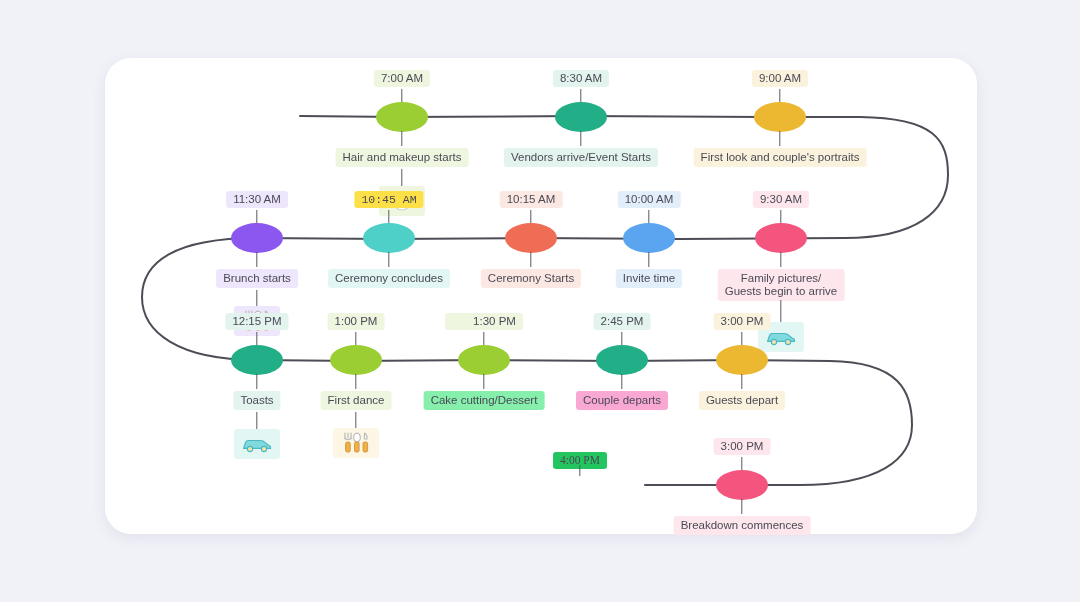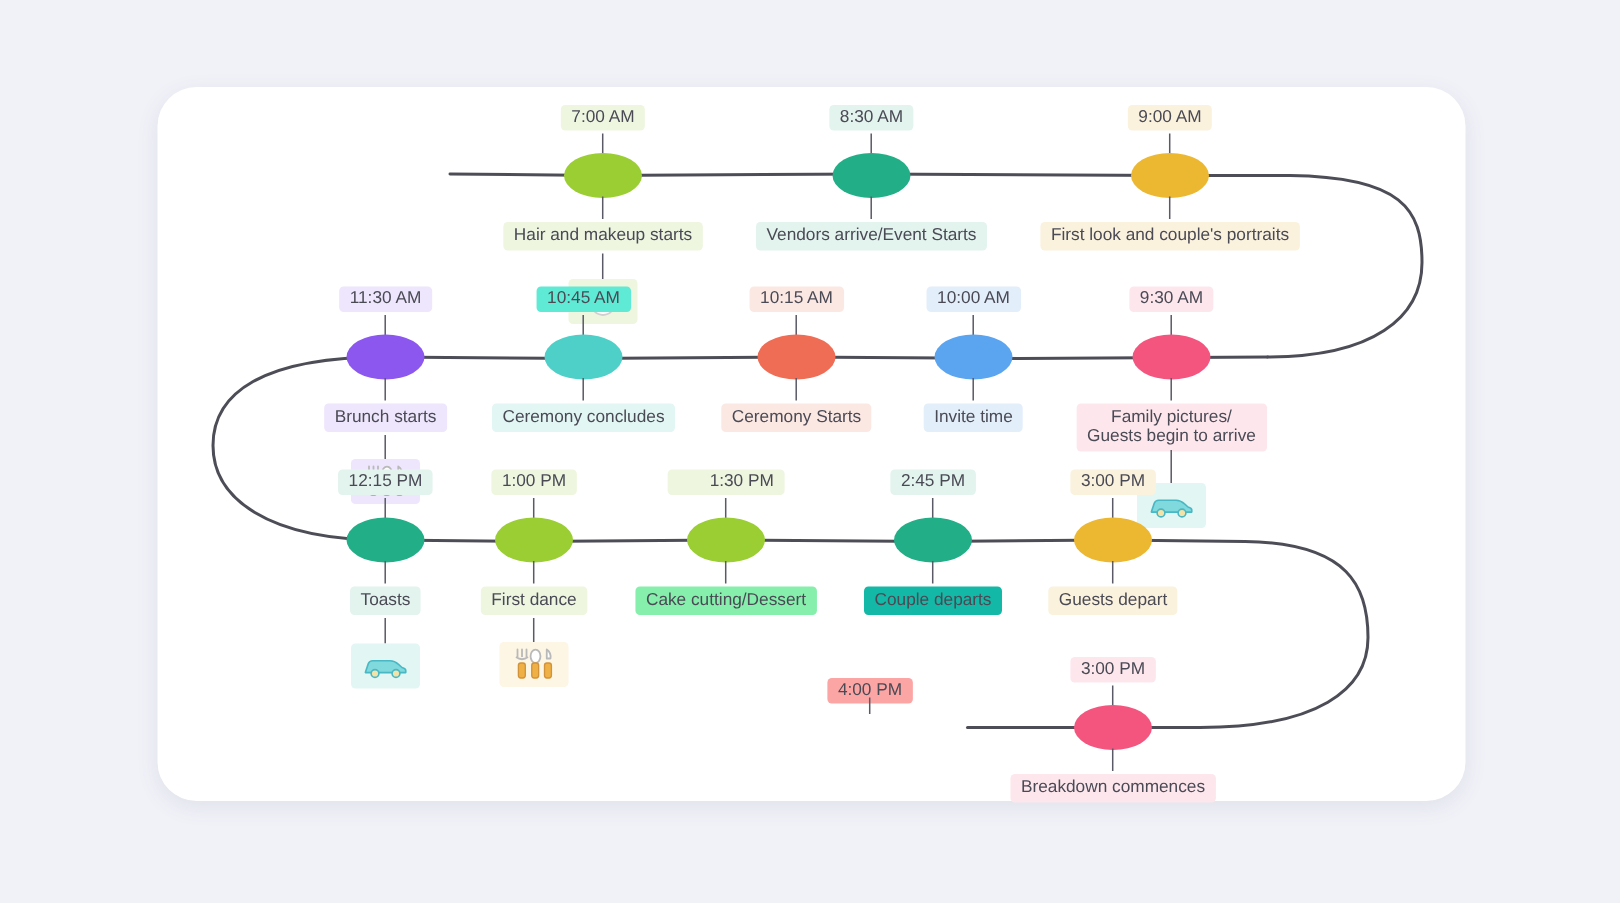--- a/index.html
+++ b/index.html
@@ -217,21 +217,21 @@
 
   <div class="node" style="left:531px; top:238px;">
     <div class="time-pill" style="background:#fce8e3;">10:15 AM</div>
     <div class="stem up"></div>
     <div class="ell" style="background:#ef6c55;"></div>
     <div class="stem down"></div>
     <div class="desc-pill" style="background:#fce8e3;">Ceremony Starts</div>
   </div>
 
   <div class="node" style="left:389px; top:238px;">
-    <div class="time-pill" style="background:#5eead4;">10:45 AM</div>
+    <div class="time-pill" style="background:#fde047;font-family:Liberation Mono, monospace;">10:45 AM</div>
     <div class="stem up"></div>
     <div class="ell" style="background:#4ecfc8;"></div>
     <div class="stem down"></div>
     <div class="desc-pill" style="background:#e2f6f4;">Ceremony concludes</div>
   </div>
 
   <div class="node" style="left:257px; top:238px;">
     <div class="time-pill" style="background:#eee6fc;">11:30 AM</div>
     <div class="stem up"></div>
     <div class="ell" style="background:#8c57ef;"></div>
@@ -293,35 +293,35 @@
     <div class="ell" style="background:#9ace33;"></div>
     <div class="stem down"></div>
     <div class="desc-pill" style="background:#86efac;">Cake cutting/Dessert</div>
   </div>
 
   <div class="node" style="left:622px; top:360px;">
     <div class="time-pill" style="background:#e3f3ee;">2:45 PM</div>
     <div class="stem up"></div>
     <div class="ell" style="background:#22ae86;"></div>
     <div class="stem down"></div>
-    <div class="desc-pill" style="background:#14b8a6;text-align:center;">Couple departs</div>
+    <div class="desc-pill" style="background:#f9a8d4;text-align:center;">Couple departs</div>
   </div>
 
   <div class="node" style="left:742px; top:360px;">
     <div class="time-pill" style="background:#fbf2dd;">3:00 PM</div>
     <div class="stem up"></div>
     <div class="ell" style="background:#edb831;"></div>
     <div class="stem down"></div>
     <div class="desc-pill" style="background:#fbf2dd;">Guests depart</div>
   </div>
 
   <div class="node" style="left:742px; top:485px;">
     <div class="time-pill" style="background:#fde7ed;">3:00 PM</div>
     <div class="stem up"></div>
     <div class="ell" style="background:#f4557f;"></div>
     <div class="stem down"></div>
     <div class="desc-pill" style="background:#fde7ed;">Breakdown commences</div>
   </div>
 
-  <div class="pill-time" style="left:580px; top:452px; background:#fca5a5;">4:00 PM</div>
+  <div class="pill-time" style="left:580px; top:452px; background:#22c55e;font-family:Liberation Serif, serif;">4:00 PM</div>
   <div style="position:absolute; left:580px; top:465px; width:1.4px; height:11px; background:#5a5a66; transform:translateX(-50%);"></div>
 
 </div>
 
 </body></html>

